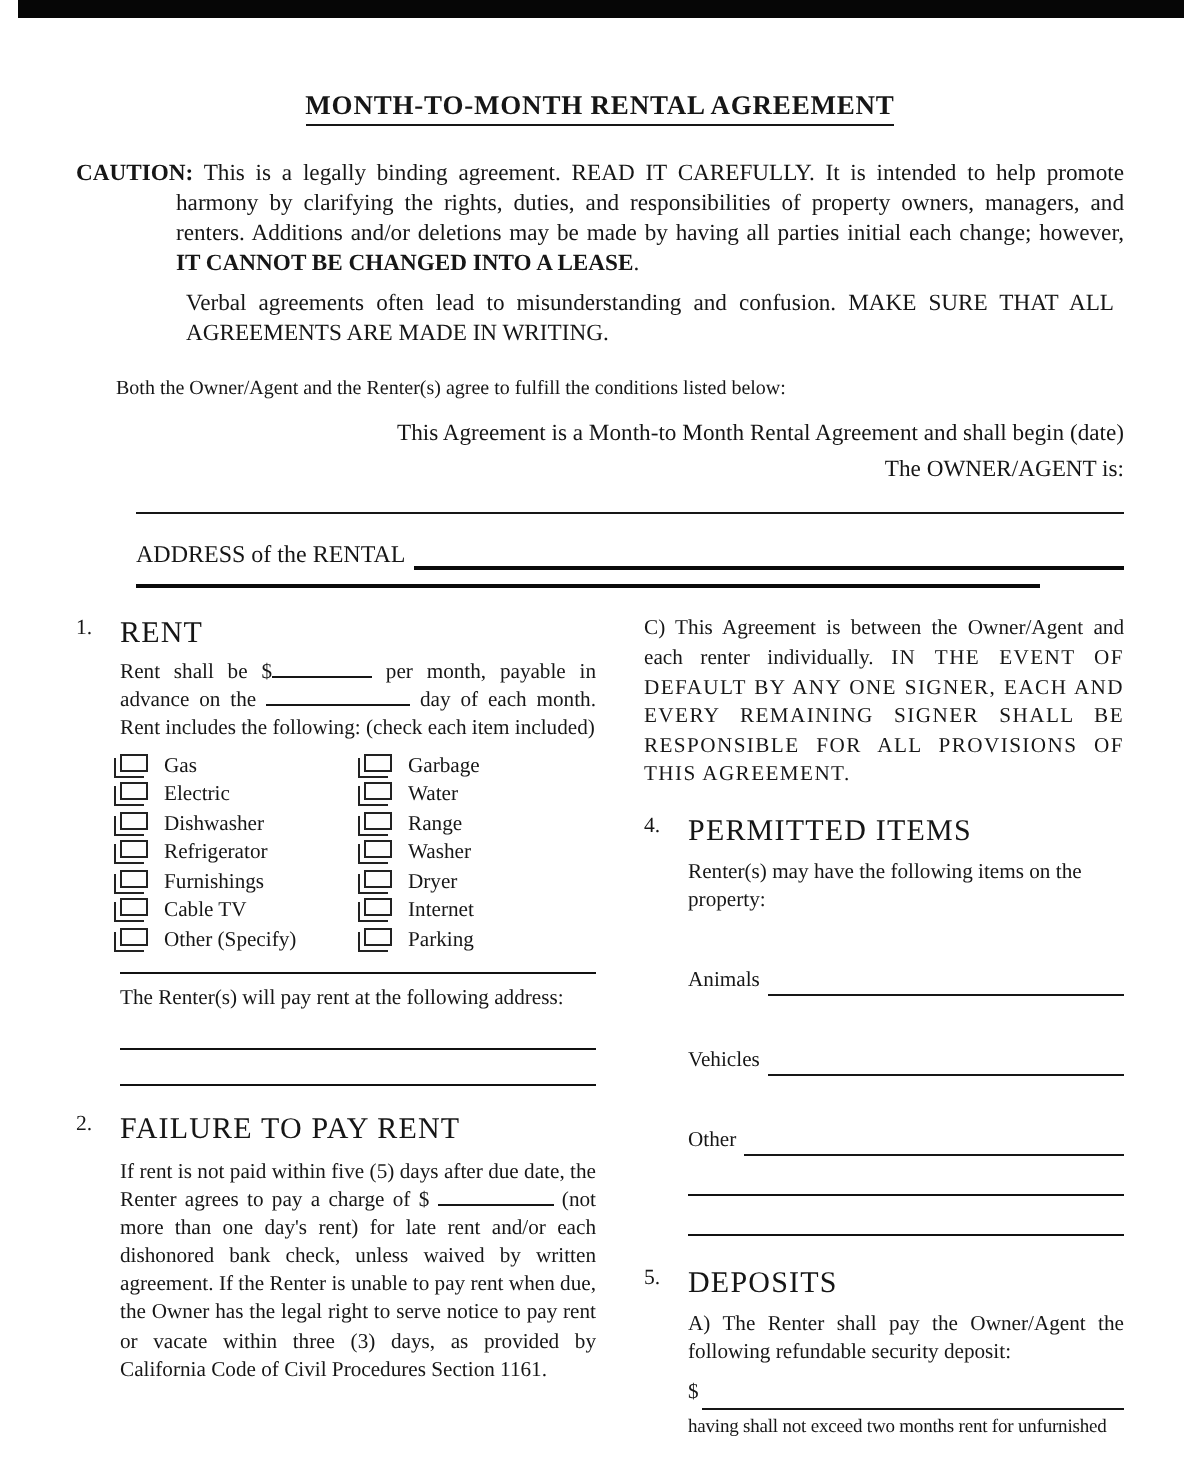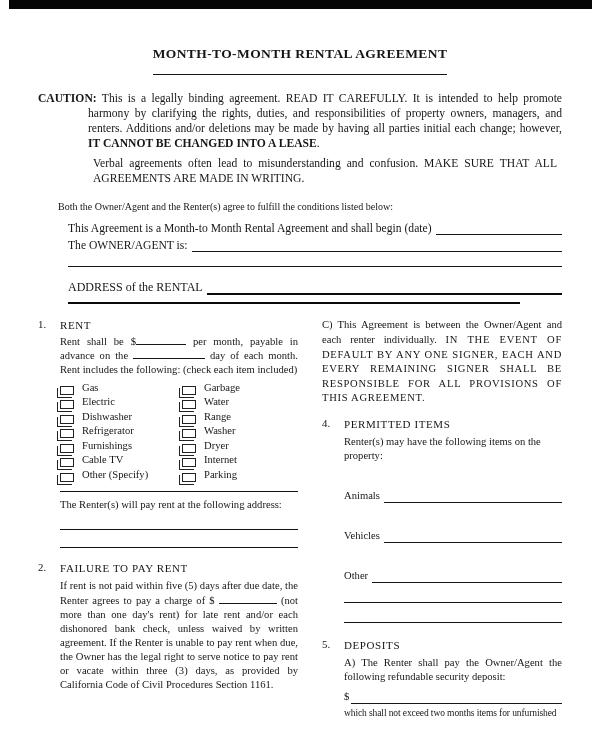--- a/index.html
+++ b/index.html
@@ -11,58 +11,58 @@
     color: #161616;
     -webkit-font-smoothing: antialiased;
   }
   .page { position: relative; width: 600px; height: 730px; background: #fff; overflow: hidden; }
   .scan-bar { position: absolute; top: 0; left: 9px; width: 583px; height: 9px; background: #060606; }
   .content { position: absolute; top: 44px; left: 38px; width: 524px; }
 
   .title-row { text-align: center; margin: 0 0 16px 0; }
   .doc-title {
     display: inline-block; font-weight: bold; font-size: 13.5px; letter-spacing: 0.4px;
-    border-bottom: 1.5px solid #161616; padding-bottom: 12px;
+    border-bottom: 1.5px solid #161616; padding-bottom: 1px;
   }
 
   .caution { font-size: 11.6px; line-height: 1.3; }
   .caution .p1 { margin: 0; padding-left: 50px; text-indent: -50px; text-align: justify; }
   .caution .p2 { margin: 5px; padding-left: 50px; text-align: justify; }
   .bold { font-weight: bold; }
 
   .intro { font-size: 10px; margin: 15px 0 0 20px; }
 
   .fills { margin: 10px 0 0 30px; font-size: 11.6px; }
-  .fill-row { display: flex; align-items: flex-end; margin-top: 4px; }
+  .fill-row { display: flex; align-items: flex-end; margin-top: 4px; flex-direction: column; }
   .fill-row .lbl { white-space: nowrap; }
   .blank { flex: 1; margin-left: 4px; border-bottom: 1px solid #161616; height: 13px; }
   .cont-line { border-bottom: 1px solid #161616; height: 15px; }
 
   .addr-row { display: flex; align-items: flex-end; margin-top: 13px; font-size: 12px; }
   .addr-row .blank { border-bottom: 2px solid #0a0a0a; height: 13px; }
   .addr-line2 { width: 452px; border-bottom: 2.5px solid #0a0a0a; height: 9px; }
 
   .columns { display: flex; gap: 24px; margin-top: 14px; }
   .col-left { width: 260px; flex: none; }
   .col-right { flex: 1; min-width: 0; }
 
   .sec { display: flex; }
   .sec-num { width: 22px; flex: none; font-size: 10.8px; }
-  .sec-head { font-size: 11px; letter-spacing: 0.6px; }
+  .sec-head { font-size: 15px; letter-spacing: 0.6px; }
   .sec-body { flex: 1; min-width: 0; font-size: 10.6px; line-height: 1.33; }
   .just { text-align: justify; }
   .mt2 { margin-top: 2px; }
 
   .iblank { display: inline-block; border-bottom: 1px solid #161616; height: 9px; vertical-align: baseline; }
   .w-rent { width: 50px; }
   .w-day  { width: 72px; }
   .w-late { width: 58px; }
 
   .chk-grid { display: grid; grid-template-columns: 122px 1fr; row-gap: 1px; margin-top: 4px; }
-  .chk-cell { display: flex; align-items: flex-end; height: 13.5px; font-size: 10.6px; }
+  .chk-cell { display: flex; align-items: flex-start; height: 13.5px; font-size: 10.6px; }
   .checkbox {
     position: relative; width: 14px; height: 9px; border: 1px solid #222;
     margin-right: 8px; flex: none; background: #fff;
   }
   .checkbox::before {
     content: ""; position: absolute; left: -4px; top: 1px; width: 14px; height: 9px;
     border-left: 1px solid #222; border-bottom: 1px solid #222;
   }
 
   .rule { border-top: 1.5px solid #111; margin: 9px 0 6px 0; }
@@ -236,20 +236,20 @@
 
         <div class="sec sec5">
           <span class="sec-num">5.</span>
           <div class="sec-body">
             <div class="sec-head">DEPOSITS</div>
             <p class="just" style="margin:3px 0 0 0;">A) The Renter shall pay the Owner/Agent the following refundable security deposit:</p>
             <div class="dep-row">
               <span>$</span>
               <span class="blank"></span>
             </div>
-            <div class="fine">which shall not exceed two months items for unfurnished</div>
+            <div class="fine">having shall not exceed two months rent for unfurnished</div>
           </div>
         </div>
 
       </div>
     </div>
   </div>
 </div>
 
 </body></html>

